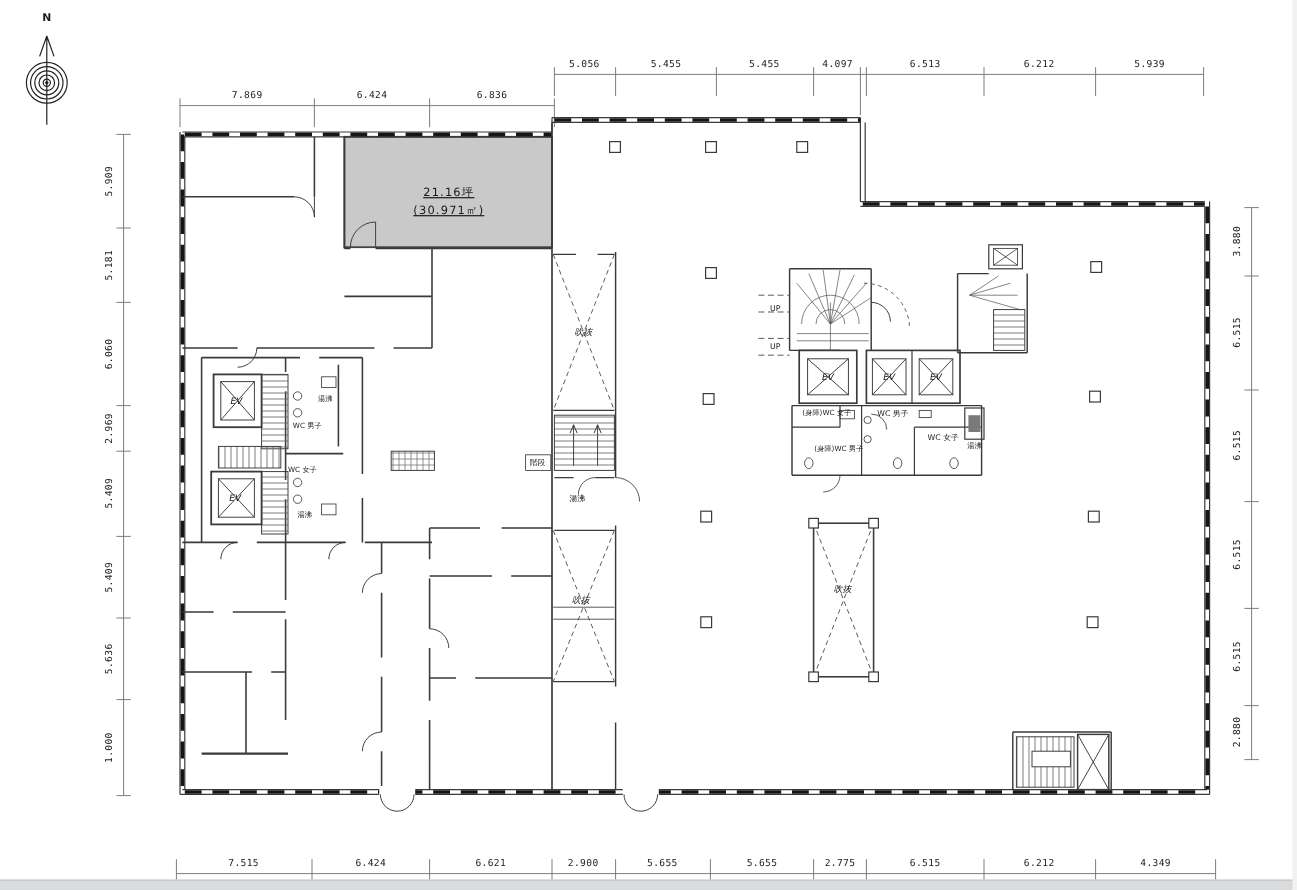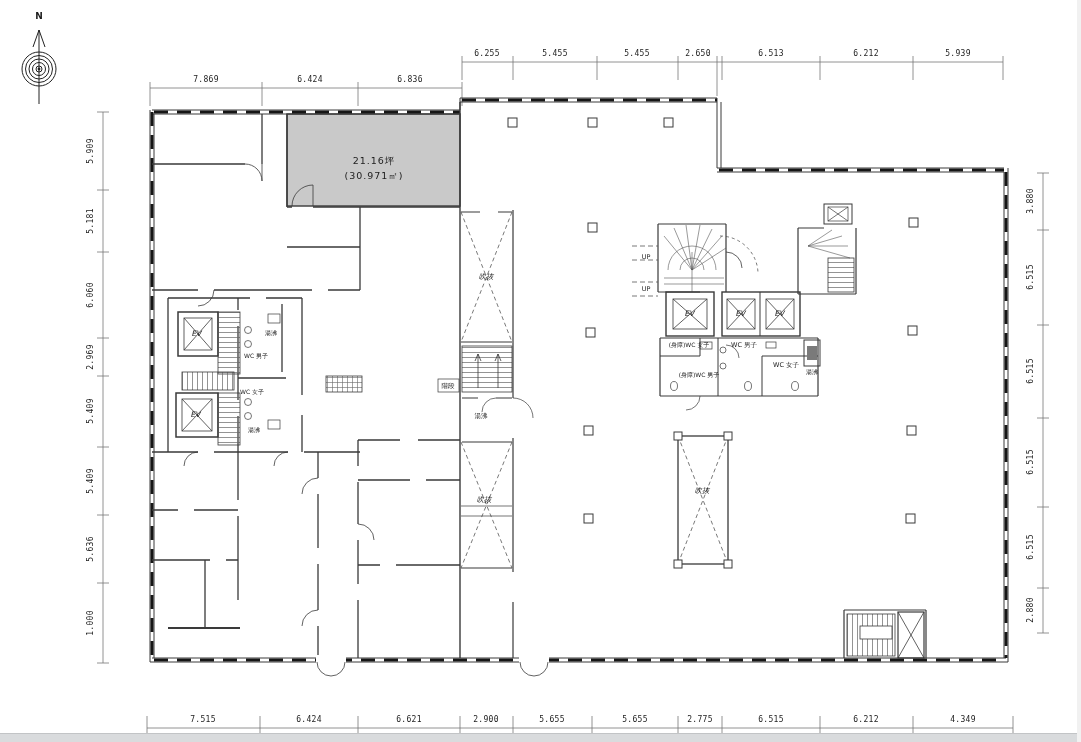--- a/index.html
+++ b/index.html
@@ -5,21 +5,21 @@
   html,body{margin:0;padding:0;background:#fff;}
   .stage{position:relative;width:1081px;height:742px;background:#ffffff;overflow:hidden;
          font-family:"DejaVu Sans",sans-serif;color:#111;}
   svg{position:absolute;left:0;top:0;}
   .lab{position:absolute;transform:translate(-50%,-50%);white-space:nowrap;color:#1c1c1c;line-height:1;}
   .dim{font-family:"DejaVu Sans Mono",monospace;font-size:8px;letter-spacing:.3px;color:#222;}
   .v{transform:translate(-50%,-50%) rotate(-90deg);}
   .s5{font-size:6px;}
   .s6{font-size:6.5px;}
   .s7{font-size:7.5px;font-style:italic;}
-  .s9{font-size:9.5px;letter-spacing:1px;}
+  .s9{font-size:9.5px;letter-spacing:1px;text-decoration:underline;}
   .north{font-size:9px;font-weight:bold;}
   .hscroll{position:absolute;left:0;bottom:0;width:1081px;height:8px;background:#d9dbdd;border-top:1px solid #c2c4c6;}
   .vscroll{position:absolute;right:0;top:0;width:4px;height:742px;background:#f1f1f1;}
 </style>
 </head>
 <body>
 
 <div class="stage">
 
 <svg width="1081" height="742" viewBox="0 0 1081 742">
@@ -212,24 +212,24 @@
     </g>
   </g>
 </svg>
 
   <div class="lab north" style="left:39px;top:16px">N</div>
 
   <div class="lab dim" style="left:206px;top:80px">7.869</div>
   <div class="lab dim" style="left:310px;top:80px">6.424</div>
   <div class="lab dim" style="left:410px;top:80px">6.836</div>
 
-  <div class="lab dim" style="left:487px;top:54px">6.255</div>
+  <div class="lab dim" style="left:487px;top:54px">5.056</div>
   <div class="lab dim" style="left:555px;top:54px">5.455</div>
   <div class="lab dim" style="left:637px;top:54px">5.455</div>
-  <div class="lab dim" style="left:698px;top:54px">2.650</div>
+  <div class="lab dim" style="left:698px;top:54px">4.097</div>
   <div class="lab dim" style="left:771px;top:54px">6.513</div>
   <div class="lab dim" style="left:866px;top:54px">6.212</div>
   <div class="lab dim" style="left:958px;top:54px">5.939</div>
 
   <div class="lab dim v" style="left:91px;top:151px">5.909</div>
   <div class="lab dim v" style="left:91px;top:221px">5.181</div>
   <div class="lab dim v" style="left:91px;top:295px">6.060</div>
   <div class="lab dim v" style="left:91px;top:357px">2.969</div>
   <div class="lab dim v" style="left:91px;top:411px">5.409</div>
   <div class="lab dim v" style="left:91px;top:481px">5.409</div>

